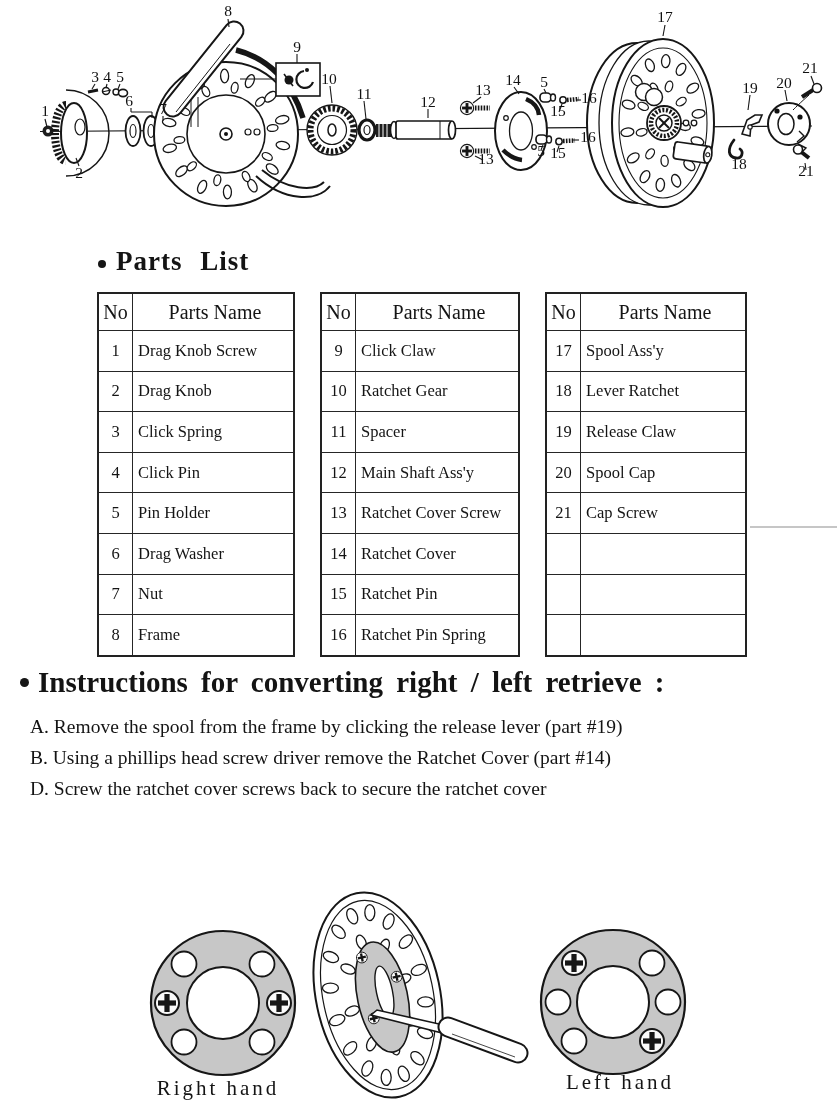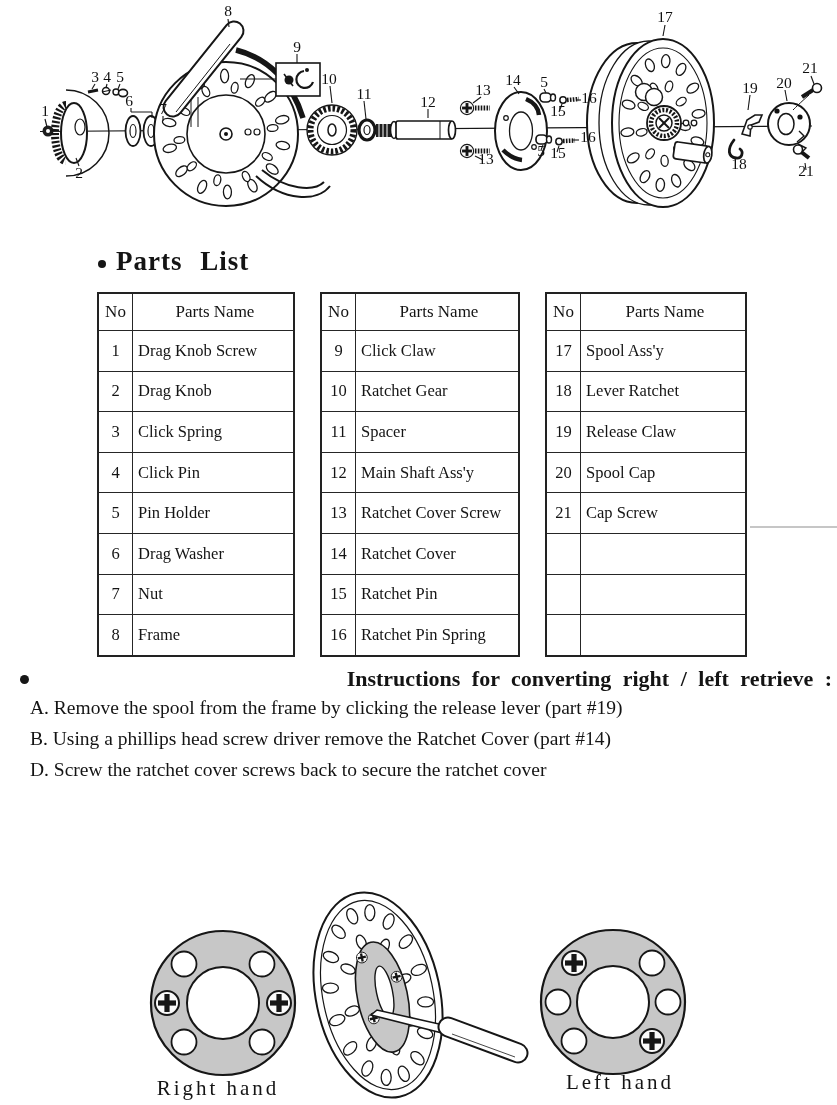--- a/index.html
+++ b/index.html
@@ -10,34 +10,34 @@
   
   .parts-title{position:absolute;left:98px;top:246px;font-size:27px;font-weight:bold;
                letter-spacing:1px;word-spacing:10px;display:flex;align-items:center;}
   .bullet{display:inline-block;width:8px;height:8px;border-radius:50%;background:#161616;
           margin-right:10px;margin-top:4px;}
 
   
   table.pt{position:absolute;top:292px;border-collapse:collapse;table-layout:fixed;
            font-size:16.5px;border:2px solid #222;}
   table.pt th,table.pt td{border:1.5px solid #262626;overflow:hidden;white-space:nowrap;}
-  table.pt th{height:34px;font-weight:normal;font-size:17px;text-align:center;}
+  table.pt th{height:34px;font-weight:normal;font-size:20px;text-align:center;}
   table.pt td{height:37.6px;}
   td.no{text-align:center;}
   th.no{width:31px;}
   td.nm,th.nm{padding-left:5px;}
   th.nm{padding-left:5px;text-align:center;}
   td.nm{text-align:left;}
 
   
   .instr{position:absolute;left:20px;top:666px;width:812px;}
-  .instr-title{font-size:22px;font-weight:bold;word-spacing:6px;display:flex;align-items:center;justify-content:space-between;}
+  .instr-title{font-size:29px;font-weight:bold;word-spacing:6px;display:flex;align-items:center;}
   .bullet2{display:inline-block;width:9px;height:9px;border-radius:50%;background:#161616;
            margin-right:9px;}
-  .steps{margin-top:0;}
+  .steps{margin-top:12px;}
   .step{font-size:19.5px;line-height:31px;margin-left:10px;}
 
   .artifact{position:absolute;left:750px;top:526px;width:87px;height:2px;background:#c6c6c6;}
 </style>
 </head>
 <body>
 
 <div class="page">
 
   

